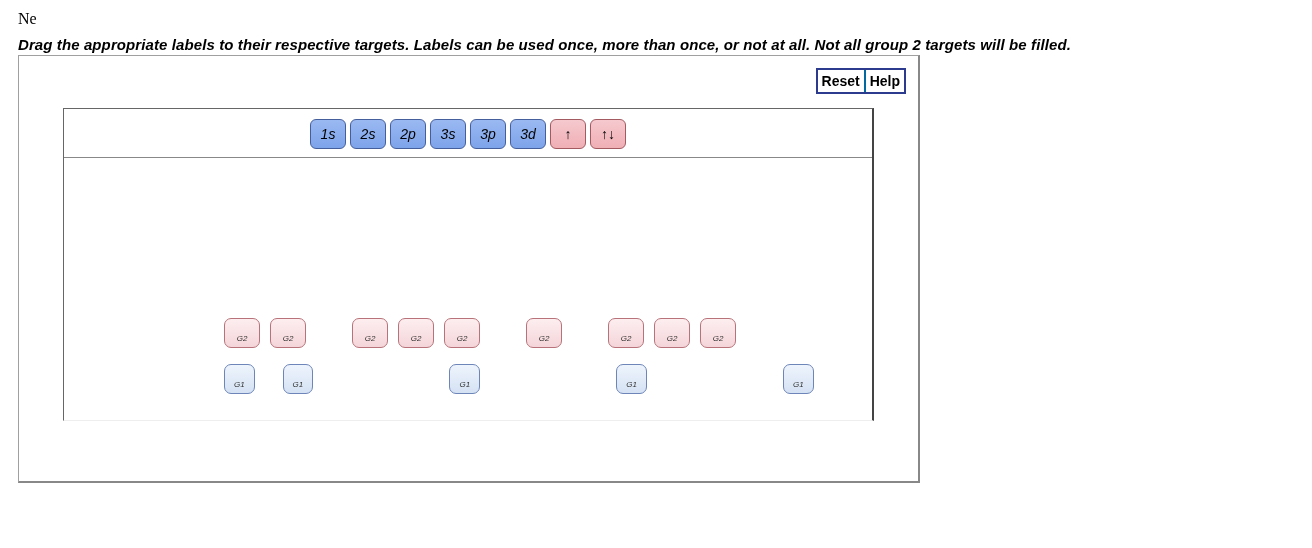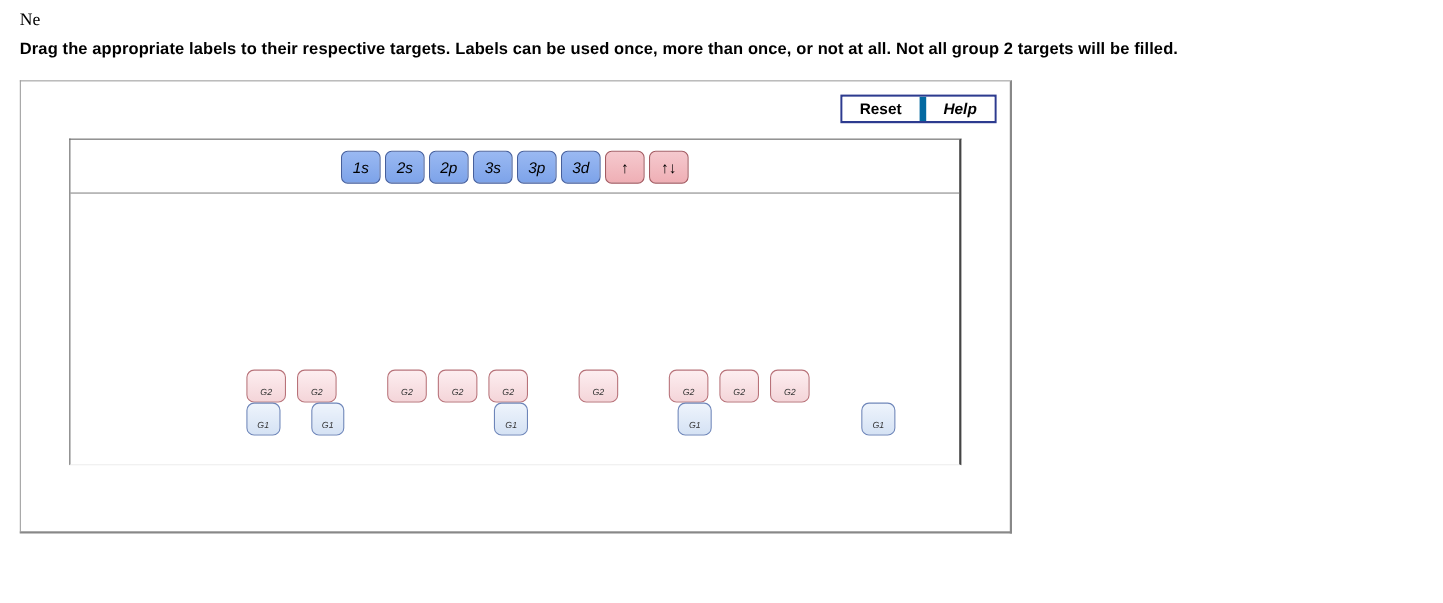--- a/index.html
+++ b/index.html
@@ -11,22 +11,23 @@
       background: #fff;
     }
     .header-element {
       font-family: Georgia, "Times New Roman", serif;
       font-size: 16px;
       margin-bottom: 8px;
     }
     .instructions {
       font-weight: bold;
       font-size: 15px;
-      margin-bottom: 20px;
+      margin-bottom: 2px;
       letter-spacing: 0.1px;
+      font-style: italic;
     }
     .frame {
       width: 902px;
       border: 1px solid #a0a0a0;
       border-right: 2px solid #888;
       border-bottom: 2px solid #888;
       background: #fff;
       padding: 12px 44px 60px 44px;
       position: relative;
     }
@@ -36,27 +37,26 @@
       right: 12px;
       border: 2px solid #2d3b8f;
       background: #fff;
       display: flex;
     }
     .frame-buttons button {
       border: none;
       background: #fff;
       font-weight: bold;
       font-size: 14px;
-      padding: 3px 16px;
+      padding: 3px 4px;
       color: #000;
       cursor: pointer;
     }
     .frame-buttons button + button {
-      border-left: 6px solid #0369a1;
-      font-style: italic;
+      border-left: 2px solid #0369a1;
     }
     .canvas {
       margin-top: 40px;
       border-top: 1px solid #666;
       border-left: 1px solid #666;
       border-right: 2px solid #444;
       border-bottom: 1px solid #eee;
       padding-top: 10px;
       padding-bottom: 26px;
       position: relative;
@@ -88,21 +88,21 @@
       background: linear-gradient(#f5c9ce, #efafb5);
       border: 1px solid #a35a61;
     }
     .target-area {
       margin-top: 160px;
       padding-left: 160px;
     }
     .target-row {
       display: flex;
       gap: 10px;
-      margin-bottom: 0;
+      margin-bottom: 16px;
     }
     .g2-group {
       display: flex;
       gap: 10px;
     }
     .g2-spacer { width: 26px; }
     .g1-row {
       display: flex;
       gap: 28px;
     }

